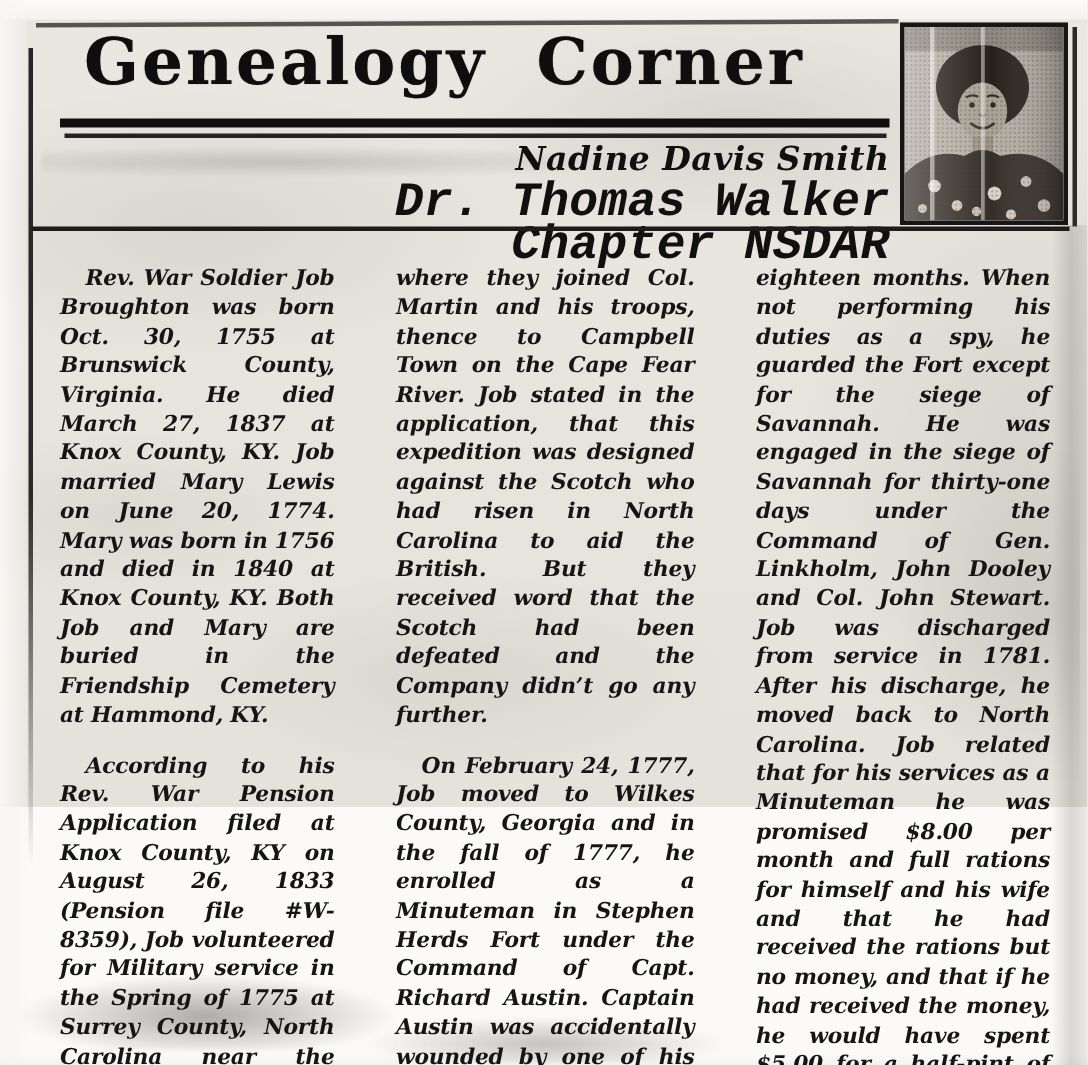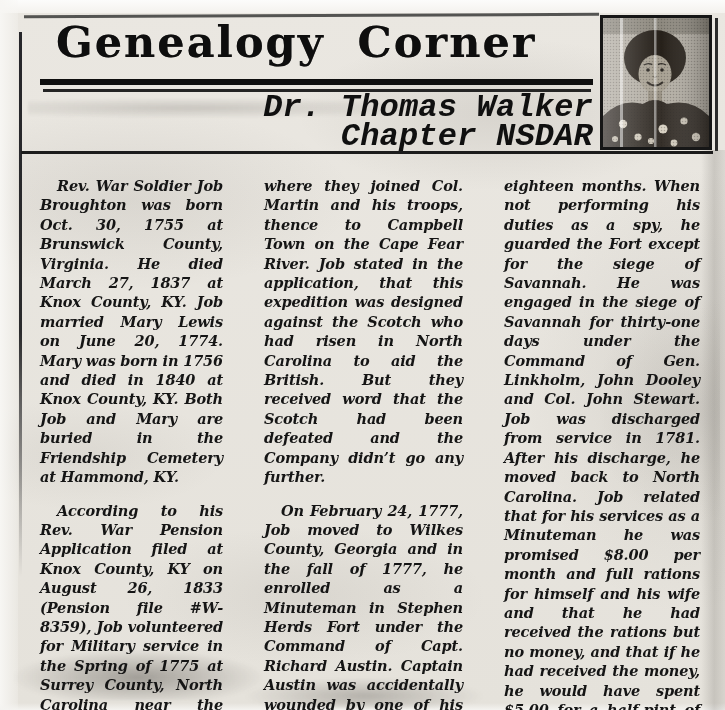--- a/index.html
+++ b/index.html
@@ -4,21 +4,21 @@
 <style>
   html,body{margin:0;padding:0;}
   body{
     width:725px;height:710px;
     background:#fbfaf8;
     font-family:"DejaVu Serif", serif;
     overflow:hidden;
     position:relative;
   }
   .page{
-    position:absolute;left:0;top:0;width:725px;height:710px;
+    position:absolute;left:0;top:0;width:725px;height:538px;
     background-color:#e9e6e0;
     background-image:
       radial-gradient(ellipse 320px 130px at 18% 28%, rgba(108,103,95,.12), transparent 70%),
       radial-gradient(ellipse 280px 110px at 68% 16%, rgba(108,103,95,.14), transparent 70%),
       radial-gradient(ellipse 220px 320px at 94% 55%, rgba(108,103,95,.12), transparent 70%),
       radial-gradient(ellipse 260px 100px at 42% 84%, rgba(108,103,95,.10), transparent 70%),
       radial-gradient(ellipse 200px 80px at 12% 64%, rgba(108,103,95,.09), transparent 70%),
       linear-gradient(#eae7e1, #e5e2db);
   }
   
@@ -100,20 +100,21 @@
   <div class="top-edge"></div>
   <div class="left-rule"></div>
   <div class="photo-right-rule"></div>
   <div class="right-band"></div>
 
   <h1 class="headline">Genealogy Corner</h1>
   <div class="thick-rule"></div>
   <div class="thin-rule"></div>
 
   <div class="bylines">
+    <div class="byline-name">Nadine Davis Smith</div>
     <div class="byline-chapter">Dr. Thomas Walker Chapter NSDAR</div>
   </div>
 
   <div class="header-rule"></div>
 
   <div class="photo">
     <svg viewBox="0 0 106 129" xmlns="http://www.w3.org/2000/svg">
       <defs>
         <pattern id="ht" width="3" height="3" patternUnits="userSpaceOnUse">
           <circle cx="1.5" cy="1.5" r="0.75" fill="rgba(35,32,28,0.28)"></circle>

